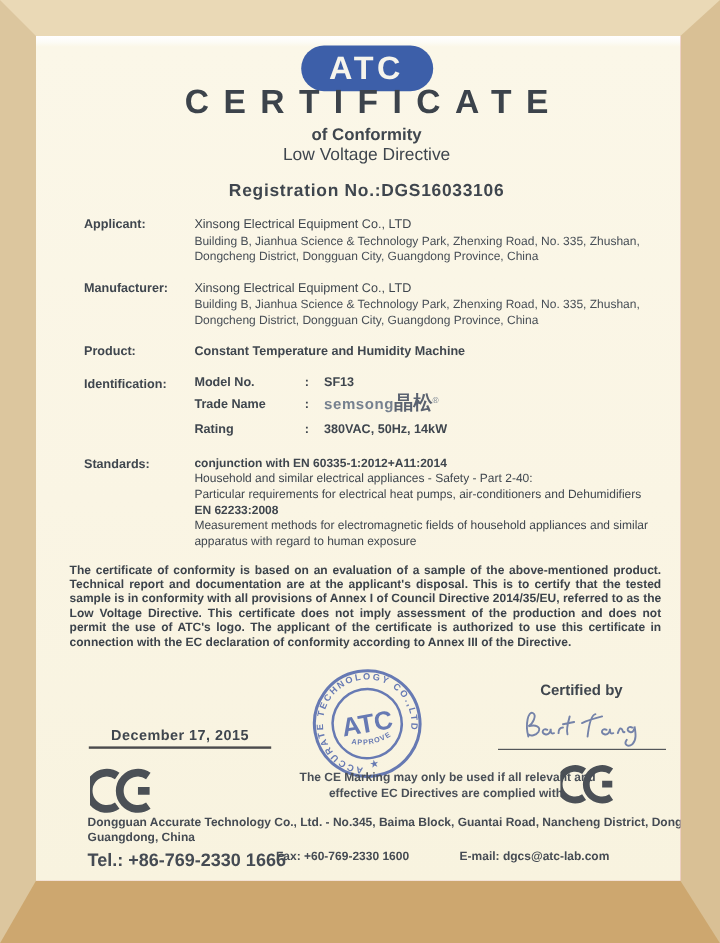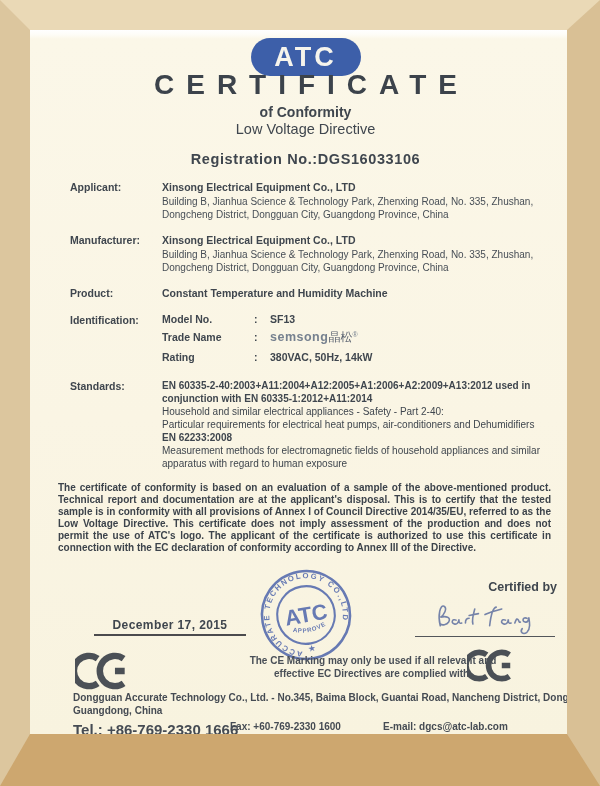--- a/index.html
+++ b/index.html
@@ -38,47 +38,47 @@
   }
   .subtitle  { margin-top:3px; font-size:14px; font-weight:bold; line-height:16px; }
   .directive { margin-top:6px; font-size:14.5px; font-weight:bold; line-height:15px; }
   .directive2{ font-size:14.5px; font-weight:normal; line-height:15px; margin-top:2px;}
   .registration { margin-top:14px; font-size:14.5px; font-weight:bold; letter-spacing:.6px; line-height:17px; }
   
   .fields { margin-top:12px; }
   .row { display:flex; margin-top:12px; }
   .lbl { width:92px; flex:none; font-weight:bold; font-size:10.5px; line-height:14px; }
   .val { flex:1; font-size:10px; line-height:12.5px; }
-  .val .name { font-weight:bold; font-size:10.5px; line-height:14px; margin-bottom:2px; }
+  .val .name { font-weight:normal; font-size:10.5px; line-height:14px; margin-bottom:2px; }
   .addr { white-space:nowrap; color:#474e56; }
   .boldval { font-weight:bold; font-size:10.5px; line-height:14px; }
   .idrow { display:flex; margin-bottom:6px; }
   .idkey { width:92px; flex:none; font-weight:bold; font-size:10.5px; }
   .idsep { width:16px; flex:none; font-weight:bold; font-size:10.5px; }
   .idval { font-weight:bold; font-size:10.5px; }
   .brand { font-weight:bold; font-size:12.5px; letter-spacing:.5px; color:#76818f; }
-  .brand-cjk { font-weight:normal; font-size:12px; color:#5a6270; }
+  .brand-cjk { font-weight:bold; font-size:16px; color:#5a6270; }
   .brand-reg { font-size:7px; vertical-align:top; color:#76818f; position:relative; top:-2px; }
   .stline { font-size:10px; line-height:13px; white-space:nowrap; }
   .stline.b { font-weight:bold; }
   
   .statement {
     margin:12px -10px 16px -12px;
     font-size:10px; font-weight:bold; color:#3c434b;
     line-height:11.9px; text-align:justify;
   }
   
   .bottom { position:relative; margin-left:-40px; width:537px; height:158px; margin-top:0; }
   .stamp { position:absolute; left:228px; top:-2px; width:96px; height:96px;
            transform:rotate(-10deg); opacity:.92; mix-blend-mode:multiply; }
-  .certified { position:absolute; left:382px; top:11px; width:145px; text-align:right; }
+  .certified { position:absolute; left:382px; top:11px; width:145px; text-align:center; }
   .certified .cap { font-size:12.5px; font-weight:bold; line-height:15px; }
   .sig { display:block; margin:0 auto; width:112px; height:41px; }
   .sigline { border-top:1.5px solid #53565a; width:140px; margin:0 auto; }
-  .dateblk { position:absolute; left:60px; top:49px; width:160px; text-align:center; }
+  .dateblk { position:absolute; left:40px; top:49px; width:160px; text-align:center; }
   .dateval { font-size:12px; font-weight:bold; letter-spacing:.4px; line-height:15px; }
   .dateline { border-top:2px solid #4b4b4d; width:152px; margin:1px auto 0; }
   .datelbl { font-size:12.5px; font-weight:bold; margin-top:5px; }
   .ce { position:absolute; color:#4b5056; }
   .ce-left  { left:45px; top:82px; width:54px; height:40px; }
   .ce-right { left:437px; top:79px; width:47px; height:35px; }
   .notice { position:absolute; left:218px; top:86px; width:250px; text-align:center;
             font-size:10px; font-weight:bold; line-height:12.5px; color:#494f57; }
   .f-addr { position:absolute; left:43px; top:123px; font-size:10px; font-weight:bold;
             line-height:12.5px; white-space:nowrap; color:#454b53; }
@@ -147,21 +147,20 @@
             <span class="idkey">Rating</span>
             <span class="idsep">:</span>
             <span class="idval">380VAC, 50Hz, 14kW</span>
           </div>
         </div>
       </div>
 
       <div class="row" style="margin-top:10px;">
         <div class="lbl">Standards:</div>
         <div class="val">
-          <div class="stline b">EN 60335-2-40:2003+A11:2004+A12:2005+A1:2006+A2:2009+A13:2012 used in</div>
           <div class="stline b">conjunction with EN 60335-1:2012+A11:2014</div>
           <div class="stline">Household and similar electrical appliances - Safety - Part 2-40:</div>
           <div class="stline">Particular requirements for electrical heat pumps, air-conditioners and Dehumidifiers</div>
           <div class="stline b">EN 62233:2008</div>
           <div class="stline">Measurement methods for electromagnetic fields of household appliances and similar</div>
           <div class="stline">apparatus with regard to human exposure</div>
         </div>
       </div>
     </div>
 

